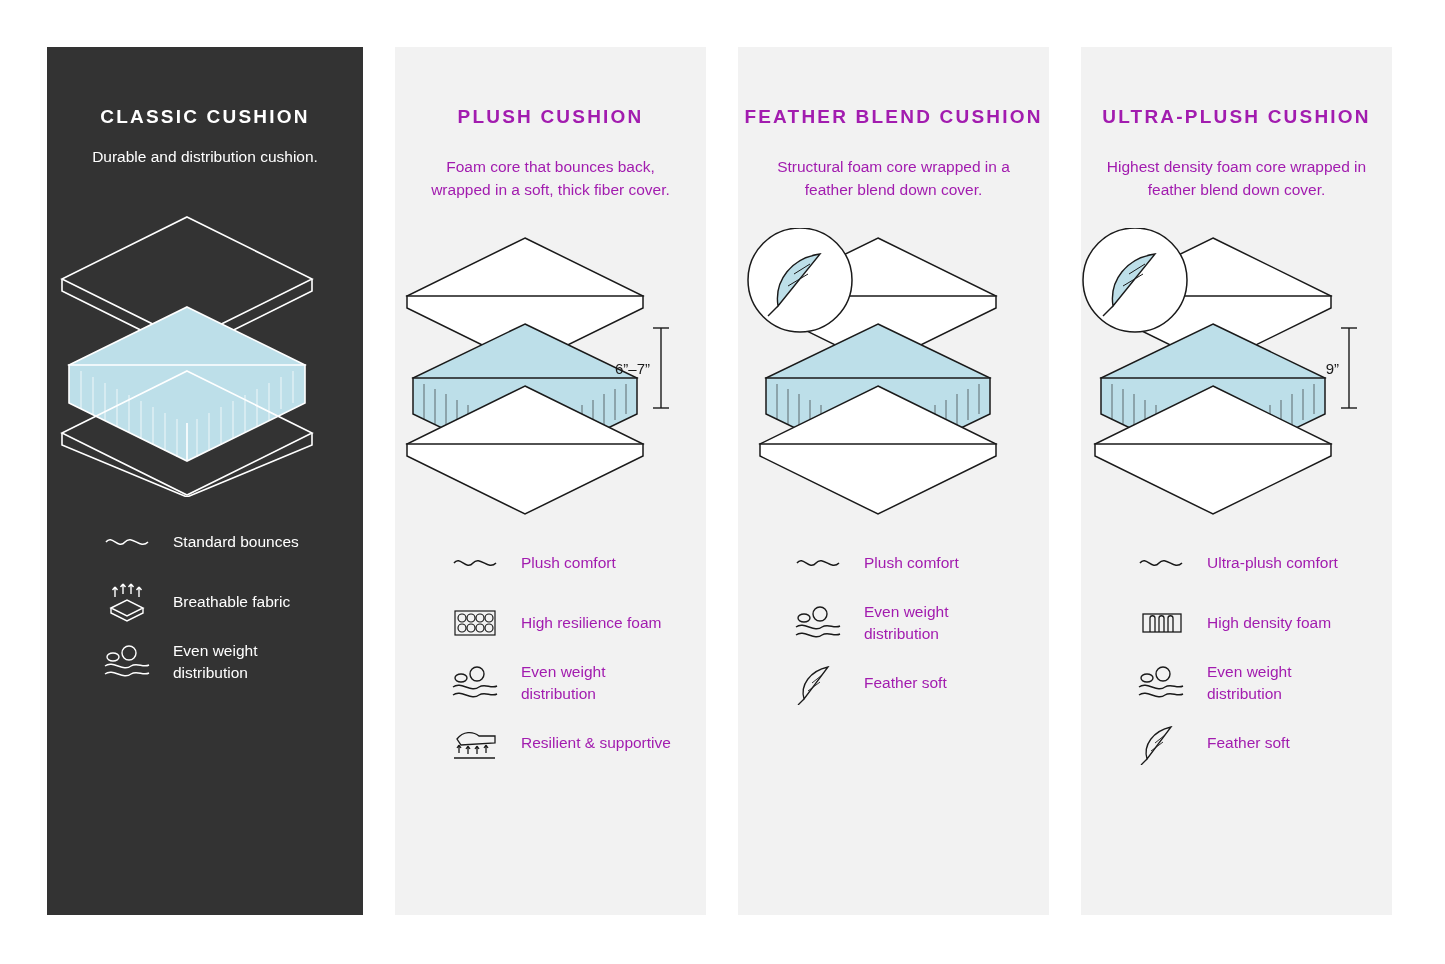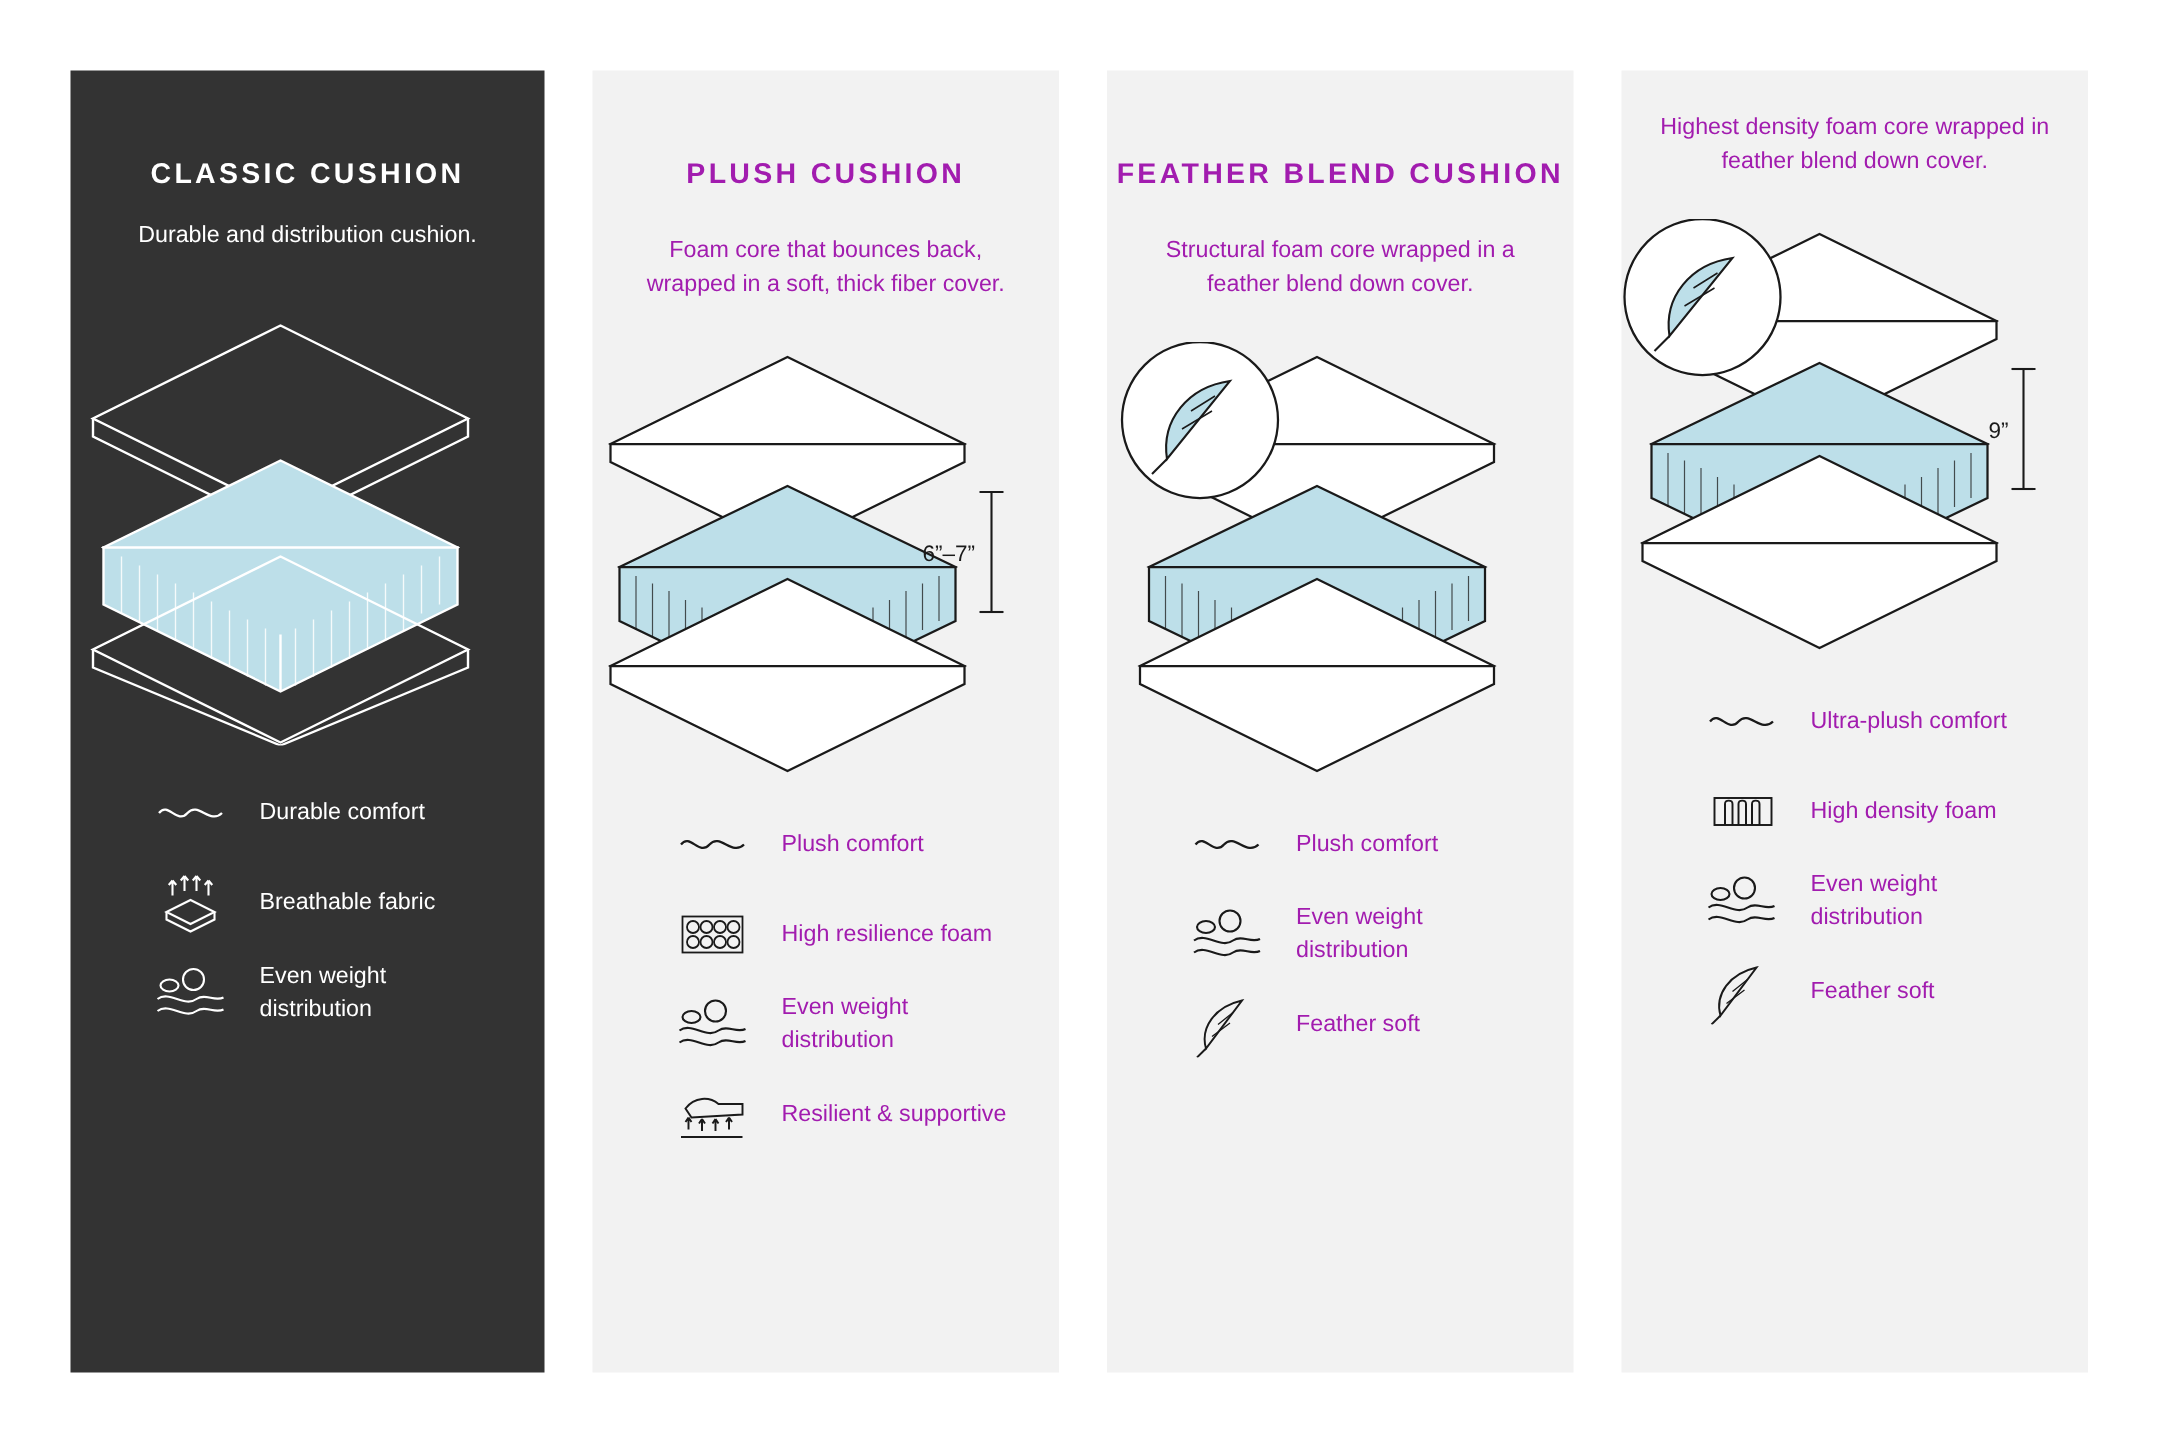--- a/index.html
+++ b/index.html
@@ -158,21 +158,21 @@
       </svg>
     </div>
 
     <div class="features">
       <div class="feature-row">
         <span class="feature-icon">
           <svg width="46" height="24" viewBox="0 0 46 24">
               <path d="M2 12 C8 4, 14 20, 21 12 C28 4, 36 20, 44 12" stroke="#ffffff" stroke-width="1.5" fill="none"></path>
             </svg>
         </span>
-        <span class="feature-label">Durable comfort</span>
+        <span class="feature-label">Standard bounces</span>
       </div>
       <div class="feature-row">
         <span class="feature-icon">
           <svg width="52" height="40" viewBox="0 0 52 40">
             <g stroke="#ffffff" stroke-width="1.4" fill="none">
               <path d="M10 26 L26 18 L42 26 L26 34 Z"></path>
               <path d="M10 26 L10 31 L26 39 L42 31 L42 26"></path>
               <path d="M14 15 L14 5 M14 5 L11.5 8 M14 5 L16.5 8"></path>
               <path d="M22 12 L22 2 M22 2 L19.5 5 M22 2 L24.5 5"></path>
               <path d="M30 12 L30 2 M30 2 L27.5 5 M30 2 L32.5 5"></path>
@@ -391,20 +391,21 @@
           </svg>
         </span>
         <span class="feature-label">Feather soft</span>
       </div>
     </div>
   </div>
 
   <div class="card-spacer"></div>
 
   <div class="card light">
+    <div class="card-title">ULTRA-PLUSH CUSHION</div>
     <div class="card-desc">Highest density foam core wrapped in feather blend down cover.</div>
 
     <div class="diagram-wrap">
       <svg width="300" height="290" viewBox="0 0 300 290">
         <g stroke="#1a1a1a" stroke-width="1.5" fill="#ffffff">
           <path d="M132 10 L250 68 L132 126 L14 68 Z"></path>
           <path d="M14 68 L14 80 L132 138 L250 80 L250 68 Z"></path>
         </g>
         <g>
           <path d="M132 96 L244 150 L132 204 L20 150 Z" fill="#bddfe9" stroke="#1a1a1a" stroke-width="1.5"></path>

